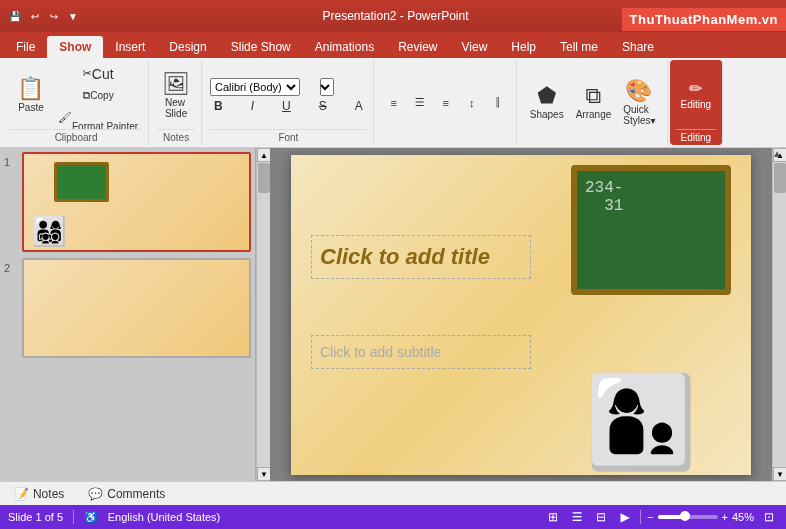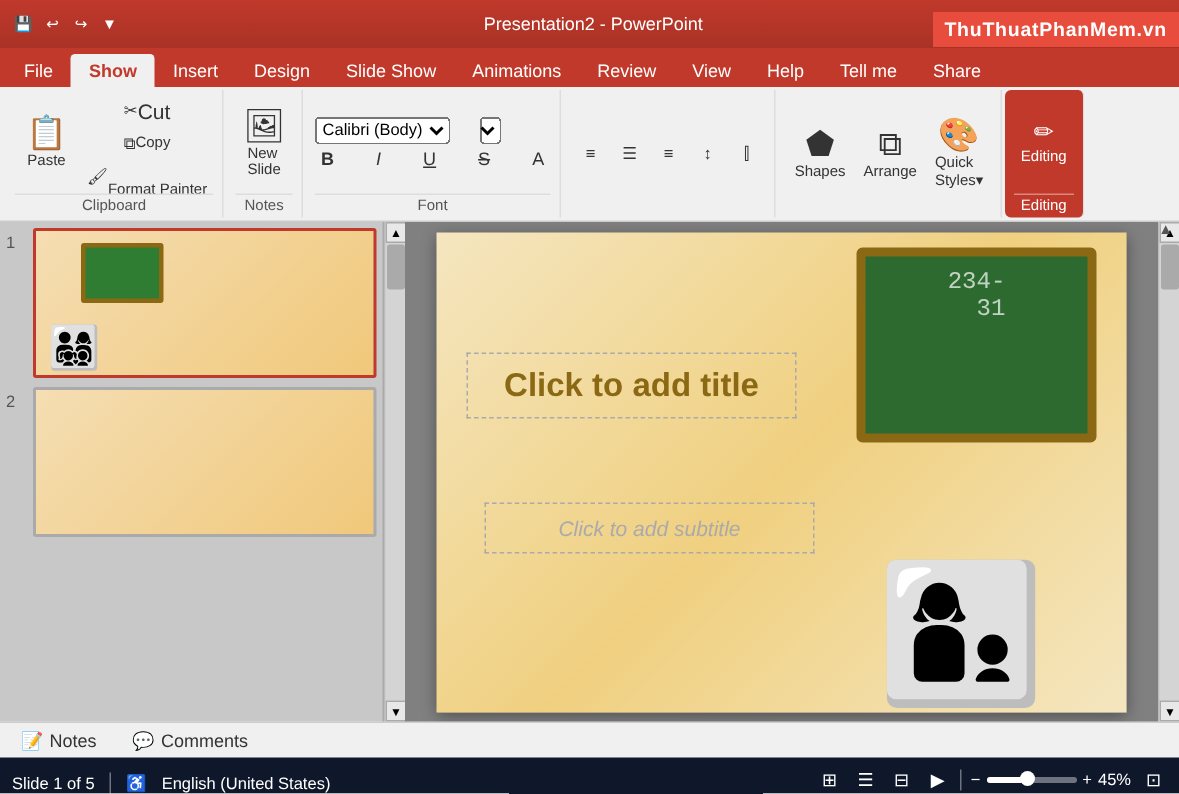--- a/index.html
+++ b/index.html
@@ -208,21 +208,20 @@
     
     #slide-editor {
       flex: 1;
       background: #808080;
       display: flex;
       flex-direction: column;
       align-items: center;
       justify-content: center;
       position: relative;
       overflow: hidden;
-      text-align: center;
     }
 
     
     #current-slide {
       width: 460px;
       height: 320px;
       background: linear-gradient(135deg, #f5e6c0, #f0d080, #f5e6c0);
       position: relative;
       overflow: hidden;
       box-shadow: 0 2px 10px rgba(0,0,0,0.4);
@@ -247,34 +246,34 @@
     }
 
     
     .slide-title-box {
       position: absolute;
       top: 80px;
       left: 20px;
       width: 220px;
       border: 1px dashed #aaa;
       padding: 8px;
+      font-style: italic;
     }
     .slide-title-text {
       font-size: 22px;
       font-weight: bold;
       color: #8B6914;
     }
     .slide-subtitle-box {
       position: absolute;
       top: 180px;
-      left: 32px;
+      left: 20px;
       width: 220px;
       border: 1px dashed #aaa;
       padding: 8px;
-      font-style: italic;
     }
     .slide-subtitle-text {
       font-size: 14px;
       color: #aaa;
     }
 
     
     .kids-area {
       position: absolute;
       bottom: 0;
@@ -283,23 +282,23 @@
       height: 180px;
       display: flex;
       align-items: flex-end;
       justify-content: center;
       font-size: 90px;
     }
 
     
     #statusbar {
       height: 24px;
-      background: #0f172a;
-      display: flex;
-      align-items: flex-end;
+      background: #6d28d9;
+      display: flex;
+      align-items: center;
       padding: 0 8px;
       color: white;
       font-size: 11px;
       gap: 10px;
     }
     #statusbar-right {
       margin-left: auto;
       display: flex;
       align-items: center;
       gap: 6px;

